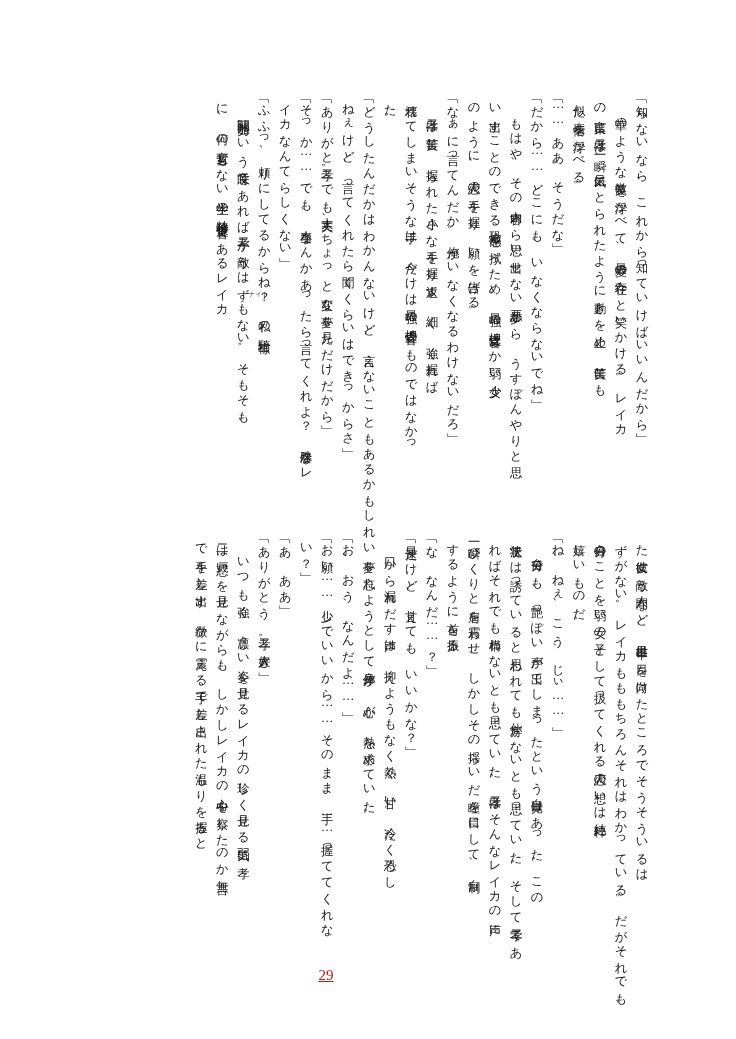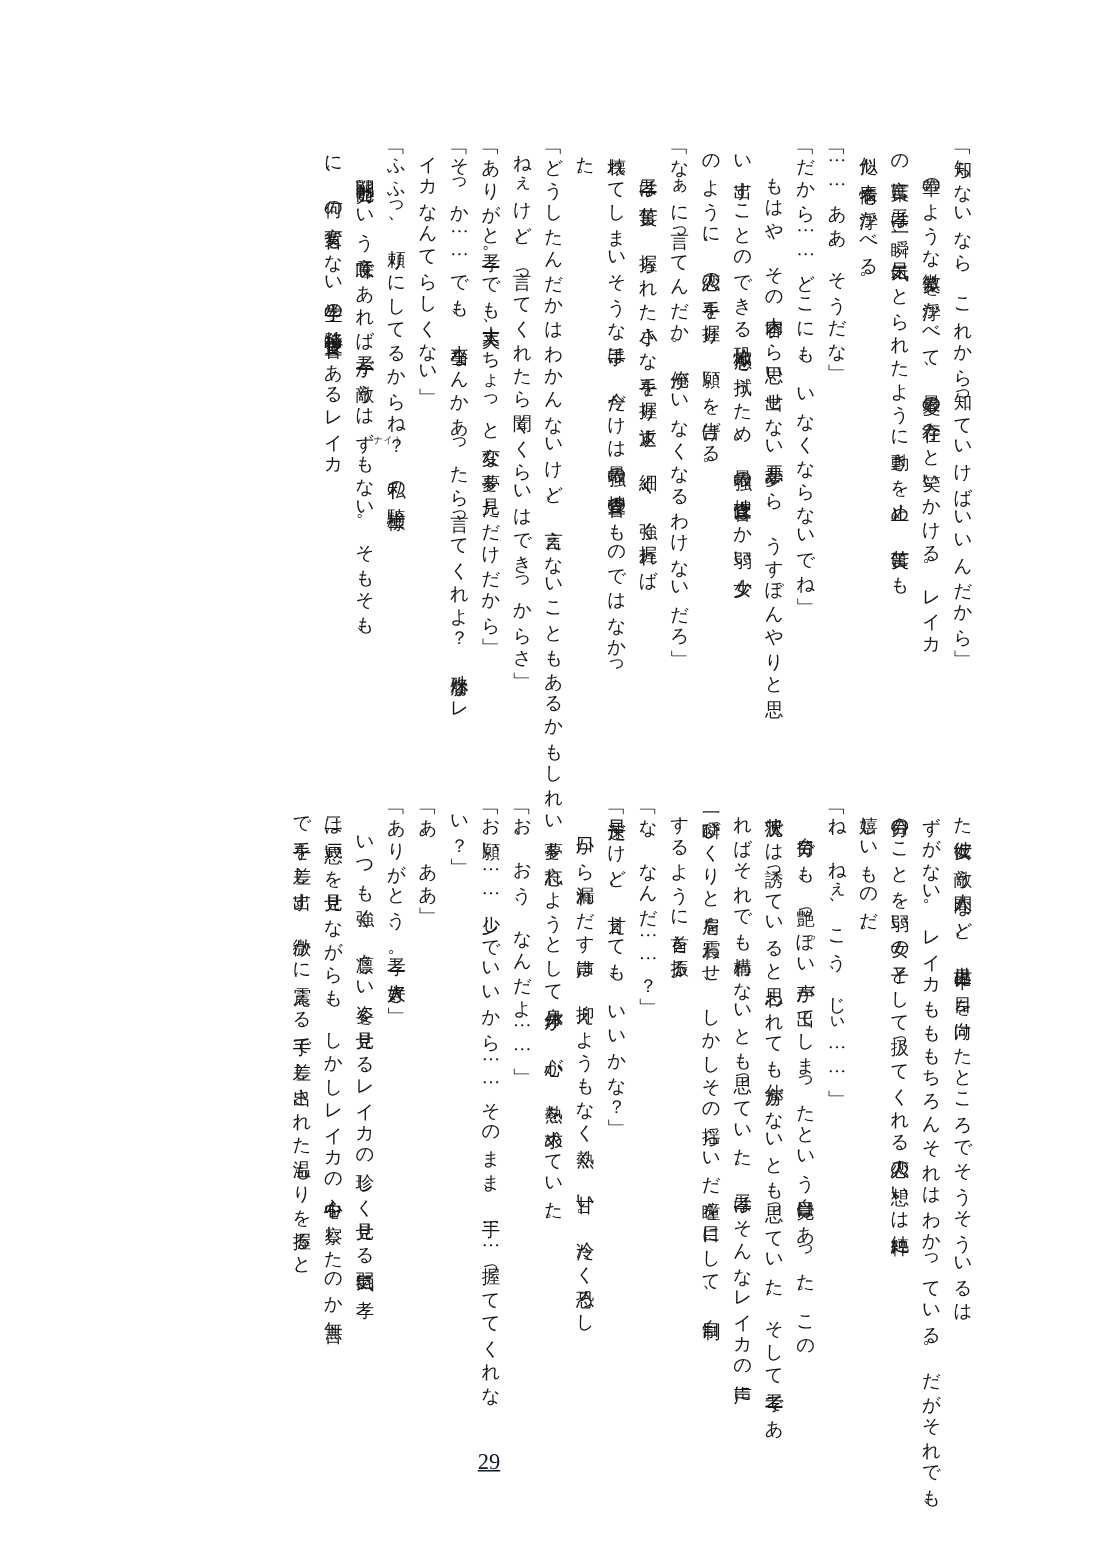--- a/index.html
+++ b/index.html
@@ -71,21 +71,21 @@
     color: #2a2a2a;
     left: -9px;
   }
   .page-number {
     position: absolute;
     bottom: 55px;
     left: 0;
     width: 652px;
     text-align: center;
     font-size: 15px;
-    color: #0f172a;
+    color: #b91c1c;
     font-family: "Liberation Serif", "DejaVu Serif", serif;
     text-decoration: underline;
   }
 </style>
 </head>
 <body>
 
 <div class="page">
 
   <div class="text-area">

